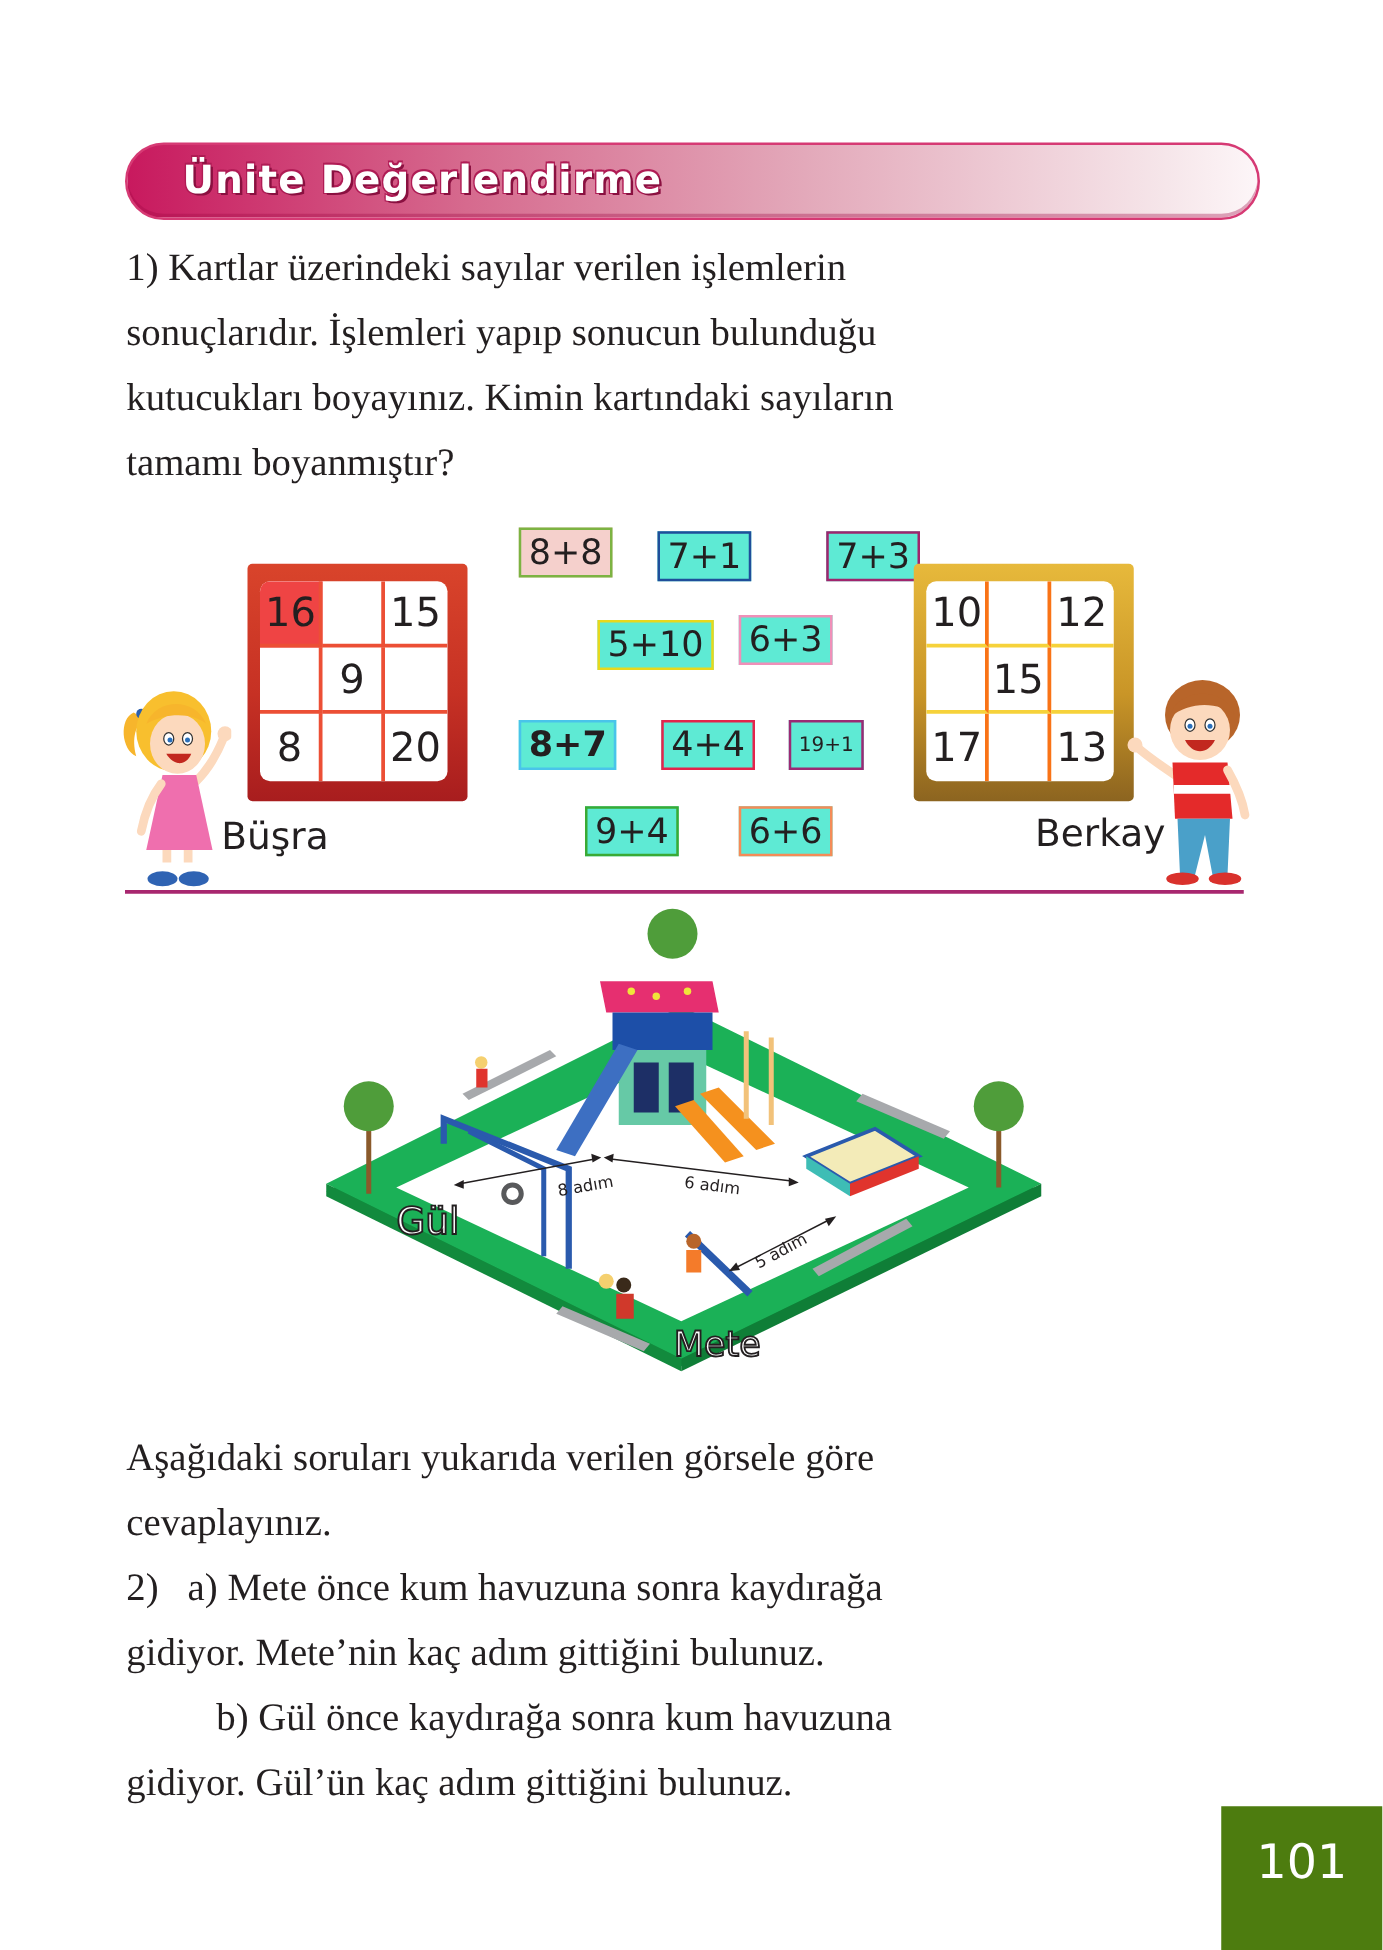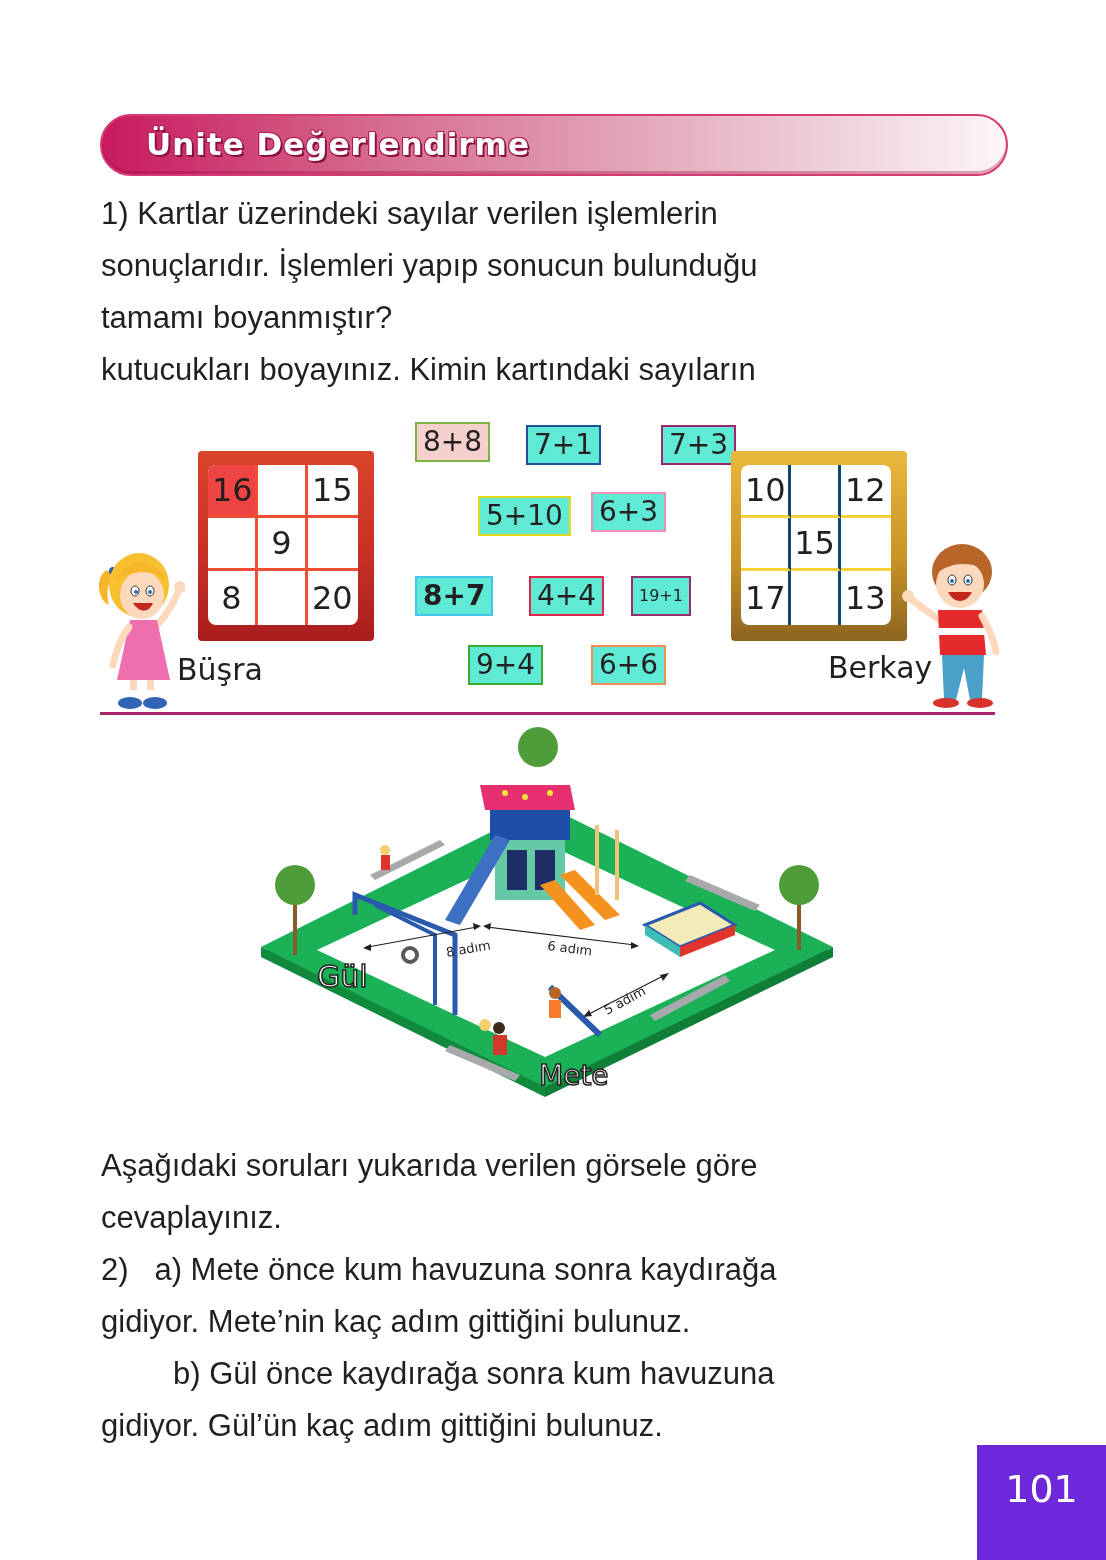--- a/index.html
+++ b/index.html
@@ -15,21 +15,21 @@
   }
   .banner-title {
     position: absolute; left: 44px; top: 10px;
     font-family: "DejaVu Sans", sans-serif; font-weight: bold; font-size: 31px;
     color: #ffffff; letter-spacing: 1px;
     text-shadow: 2px 2px 0 #8a1040, -1px -1px 0 #b01c55, 1px -1px 0 #b01c55, -1px 1px 0 #b01c55;
   }
 
   .para {
     position: absolute; left: 101px; width: 820px;
-    font-family: Liberation Sans, sans-serif; font-size: 31px; line-height: 52px;
+    font-family: Liberation Serif, serif; font-size: 31px; line-height: 52px;
     color: #231f20; text-align: justify; text-align-last: left;
   }
   .q1 { top: 188px; width: 800px; }
   .line { display: block; white-space: nowrap; }
   .justify-line { display: flex; justify-content: space-between; }
 
   
   .card {
     position: absolute; width: 176px; height: 190px; border-radius: 4px;
   }
@@ -38,21 +38,21 @@
   .card-inner {
     position: absolute; left: 10px; top: 14px; width: 150px; height: 160px;
     background: #ffffff; border-radius: 8px; overflow: hidden;
     display: grid; grid-template-columns: 50px 50px 50px; grid-template-rows: 53px 53px 54px;
   }
   .cell {
     font-family: "DejaVu Sans", sans-serif; font-size: 32px; color: #231f20;
     display: flex; align-items: center; justify-content: center;
   }
   .red .cell { border-right: 3px solid #ec4f35; border-bottom: 3px solid #ec4f35; }
-  .gold .cell { border-right: 3px solid #0c4a6e; border-bottom: 3px solid #f6d23a; }
+  .gold .cell { border-right: 3px solid #f97316; border-bottom: 3px solid #f6d23a; }
   .cell:nth-child(3n) { border-right: none !important; }
   .cell:nth-child(n+7) { border-bottom: none !important; }
   .cell.shaded { background: #ef4444; }
   .cell.left { justify-content: flex-start; padding-left: 4px; }
 
   
   .op {
     position: absolute; height: 40px; padding: 0 6px;
     border: 2px solid #000; background: #5eead4;
     font-family: "DejaVu Sans", sans-serif; font-size: 28px; line-height: 36px; color: #231f20;
@@ -68,39 +68,39 @@
   .kid { position: absolute; }
 
   
   .park { position: absolute; left: 255px; top: 725px; width: 590px; height: 405px; }
 
   .q2 { top: 1140px; width: 830px; }
   .indent { padding-left: 72px; }
 
   .page-no {
     position: absolute; left: 977px; top: 1445px; width: 129px; height: 115px;
-    background: #6d28d9; color: #ffffff;
+    background: #4d7c0f; color: #ffffff;
     font-family: "DejaVu Sans", sans-serif; font-size: 38px;
     display: flex; align-items: center; justify-content: center; padding-bottom: 28px;
   }
 </style>
 </head>
 <body>
 
 <div class="banner">
   <div class="banner-title">Ünite Değerlendirme</div>
 </div>
 
 <div class="para q1">
   <span class="line justify-line">
       <span>1) Kartlar üzerindeki sayılar verilen işlemlerin</span>
     </span>
   <span class="line">sonuçlarıdır. İşlemleri yapıp sonucun bulunduğu</span>
+  <span class="line">kutucukları boyayınız. Kimin kartındaki sayıların</span>
   <span class="line">tamamı boyanmıştır?</span>
-  <span class="line">kutucukları boyayınız. Kimin kartındaki sayıların</span>
 </div>
 
 <svg class="kid" style="left:95px; top:545px;" width="90" height="165" viewBox="0 0 90 165">
 
   <path d="M12 25 C0 30 2 55 14 60 C10 45 14 35 20 30 Z" fill="#f7b52c"></path>
   <circle cx="18" cy="26" r="4" fill="#2c5fae"></circle>
 
   <ellipse cx="44" cy="40" rx="30" ry="32" fill="#f8bf2e"></ellipse>
 
   <ellipse cx="47" cy="50" rx="22" ry="24" fill="#fcd9bd"></ellipse>

